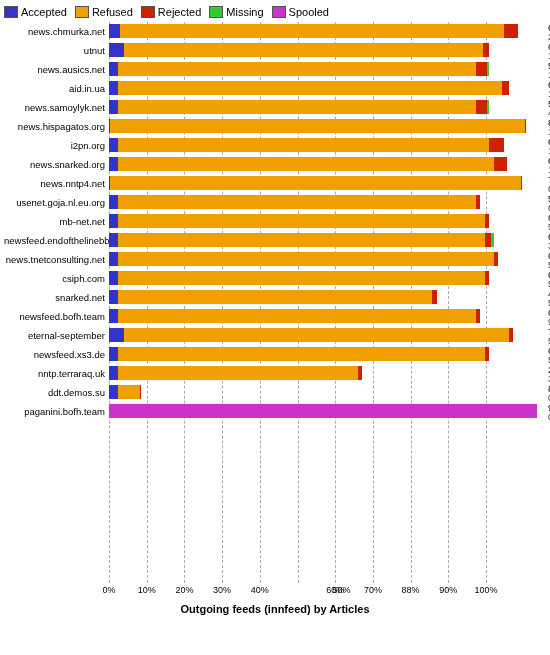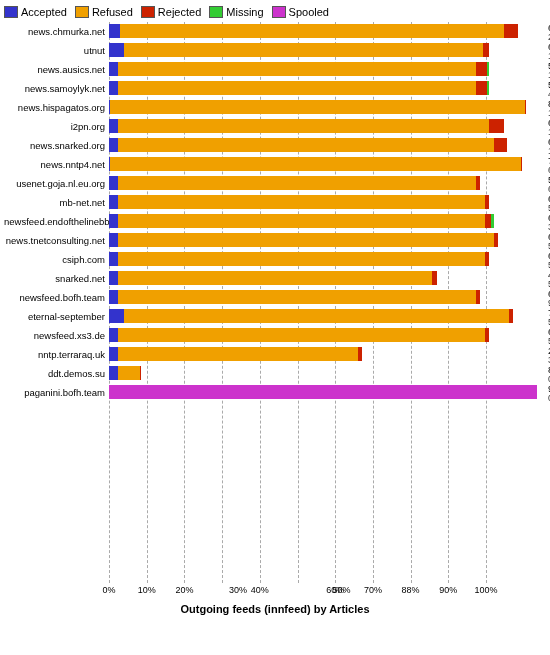--- a/index.html
+++ b/index.html
@@ -206,20 +206,32 @@
             <div class="bar-segment" style="width: 82%; background: rgb(240, 160, 0);"></div>
             <div class="bar-segment" style="width: 2.5%; background: rgb(204, 34, 0);"></div>
             <div class="bar-segment" style="width: 0.5%; background: rgb(51, 204, 51);"></div>
             <div class="bar-values">
               <div class="val-main">5460</div>
               <div class="val-sub">128</div>
             </div>
           </div>
         </div>
         <div class="bar-row">
+          <div class="bar-label">aid.in.ua</div>
+          <div class="bar-track">
+            <div class="bar-segment" style="width: 2%; background: rgb(51, 51, 204);"></div>
+            <div class="bar-segment" style="width: 88%; background: rgb(240, 160, 0);"></div>
+            <div class="bar-segment" style="width: 1.5%; background: rgb(204, 34, 0);"></div>
+            <div class="bar-values">
+              <div class="val-main">6528</div>
+              <div class="val-sub">100</div>
+            </div>
+          </div>
+        </div>
+        <div class="bar-row">
           <div class="bar-label">news.samoylyk.net</div>
           <div class="bar-track">
             <div class="bar-segment" style="width: 2%; background: rgb(51, 51, 204);"></div>
             <div class="bar-segment" style="width: 82%; background: rgb(240, 160, 0);"></div>
             <div class="bar-segment" style="width: 2.5%; background: rgb(204, 34, 0);"></div>
             <div class="bar-segment" style="width: 0.5%; background: rgb(51, 204, 51);"></div>
             <div class="bar-values">
               <div class="val-main">5458</div>
               <div class="val-sub">42</div>
             </div>
@@ -415,21 +427,21 @@
               <div class="val-sub">0</div>
             </div>
           </div>
         </div>
       </div>
 
     <div class="x-axis" id="x-axis">
         <span class="x-label" style="left: 0%;">0%</span>
         <span class="x-label" style="left: 10%;">10%</span>
         <span class="x-label" style="left: 20%;">20%</span>
-        <span class="x-label" style="left: 30%; margin-left: 16px;">30%</span>
+        <span class="x-label" style="left: 30%;">30%</span>
         <span class="x-label" style="left: 40%;">40%</span>
         <span class="x-label" style="left: 50%; margin-left: 44px;">50%</span>
         <span class="x-label" style="left: 60%;">60%</span>
         <span class="x-label" style="left: 70%;">70%</span>
         <span class="x-label" style="left: 80%;">88%</span>
         <span class="x-label" style="left: 90%;">90%</span>
         <span class="x-label" style="left: 100%;">100%</span>
       </div>
     <div class="chart-title">Outgoing feeds (innfeed) by Articles</div>
   </div>

